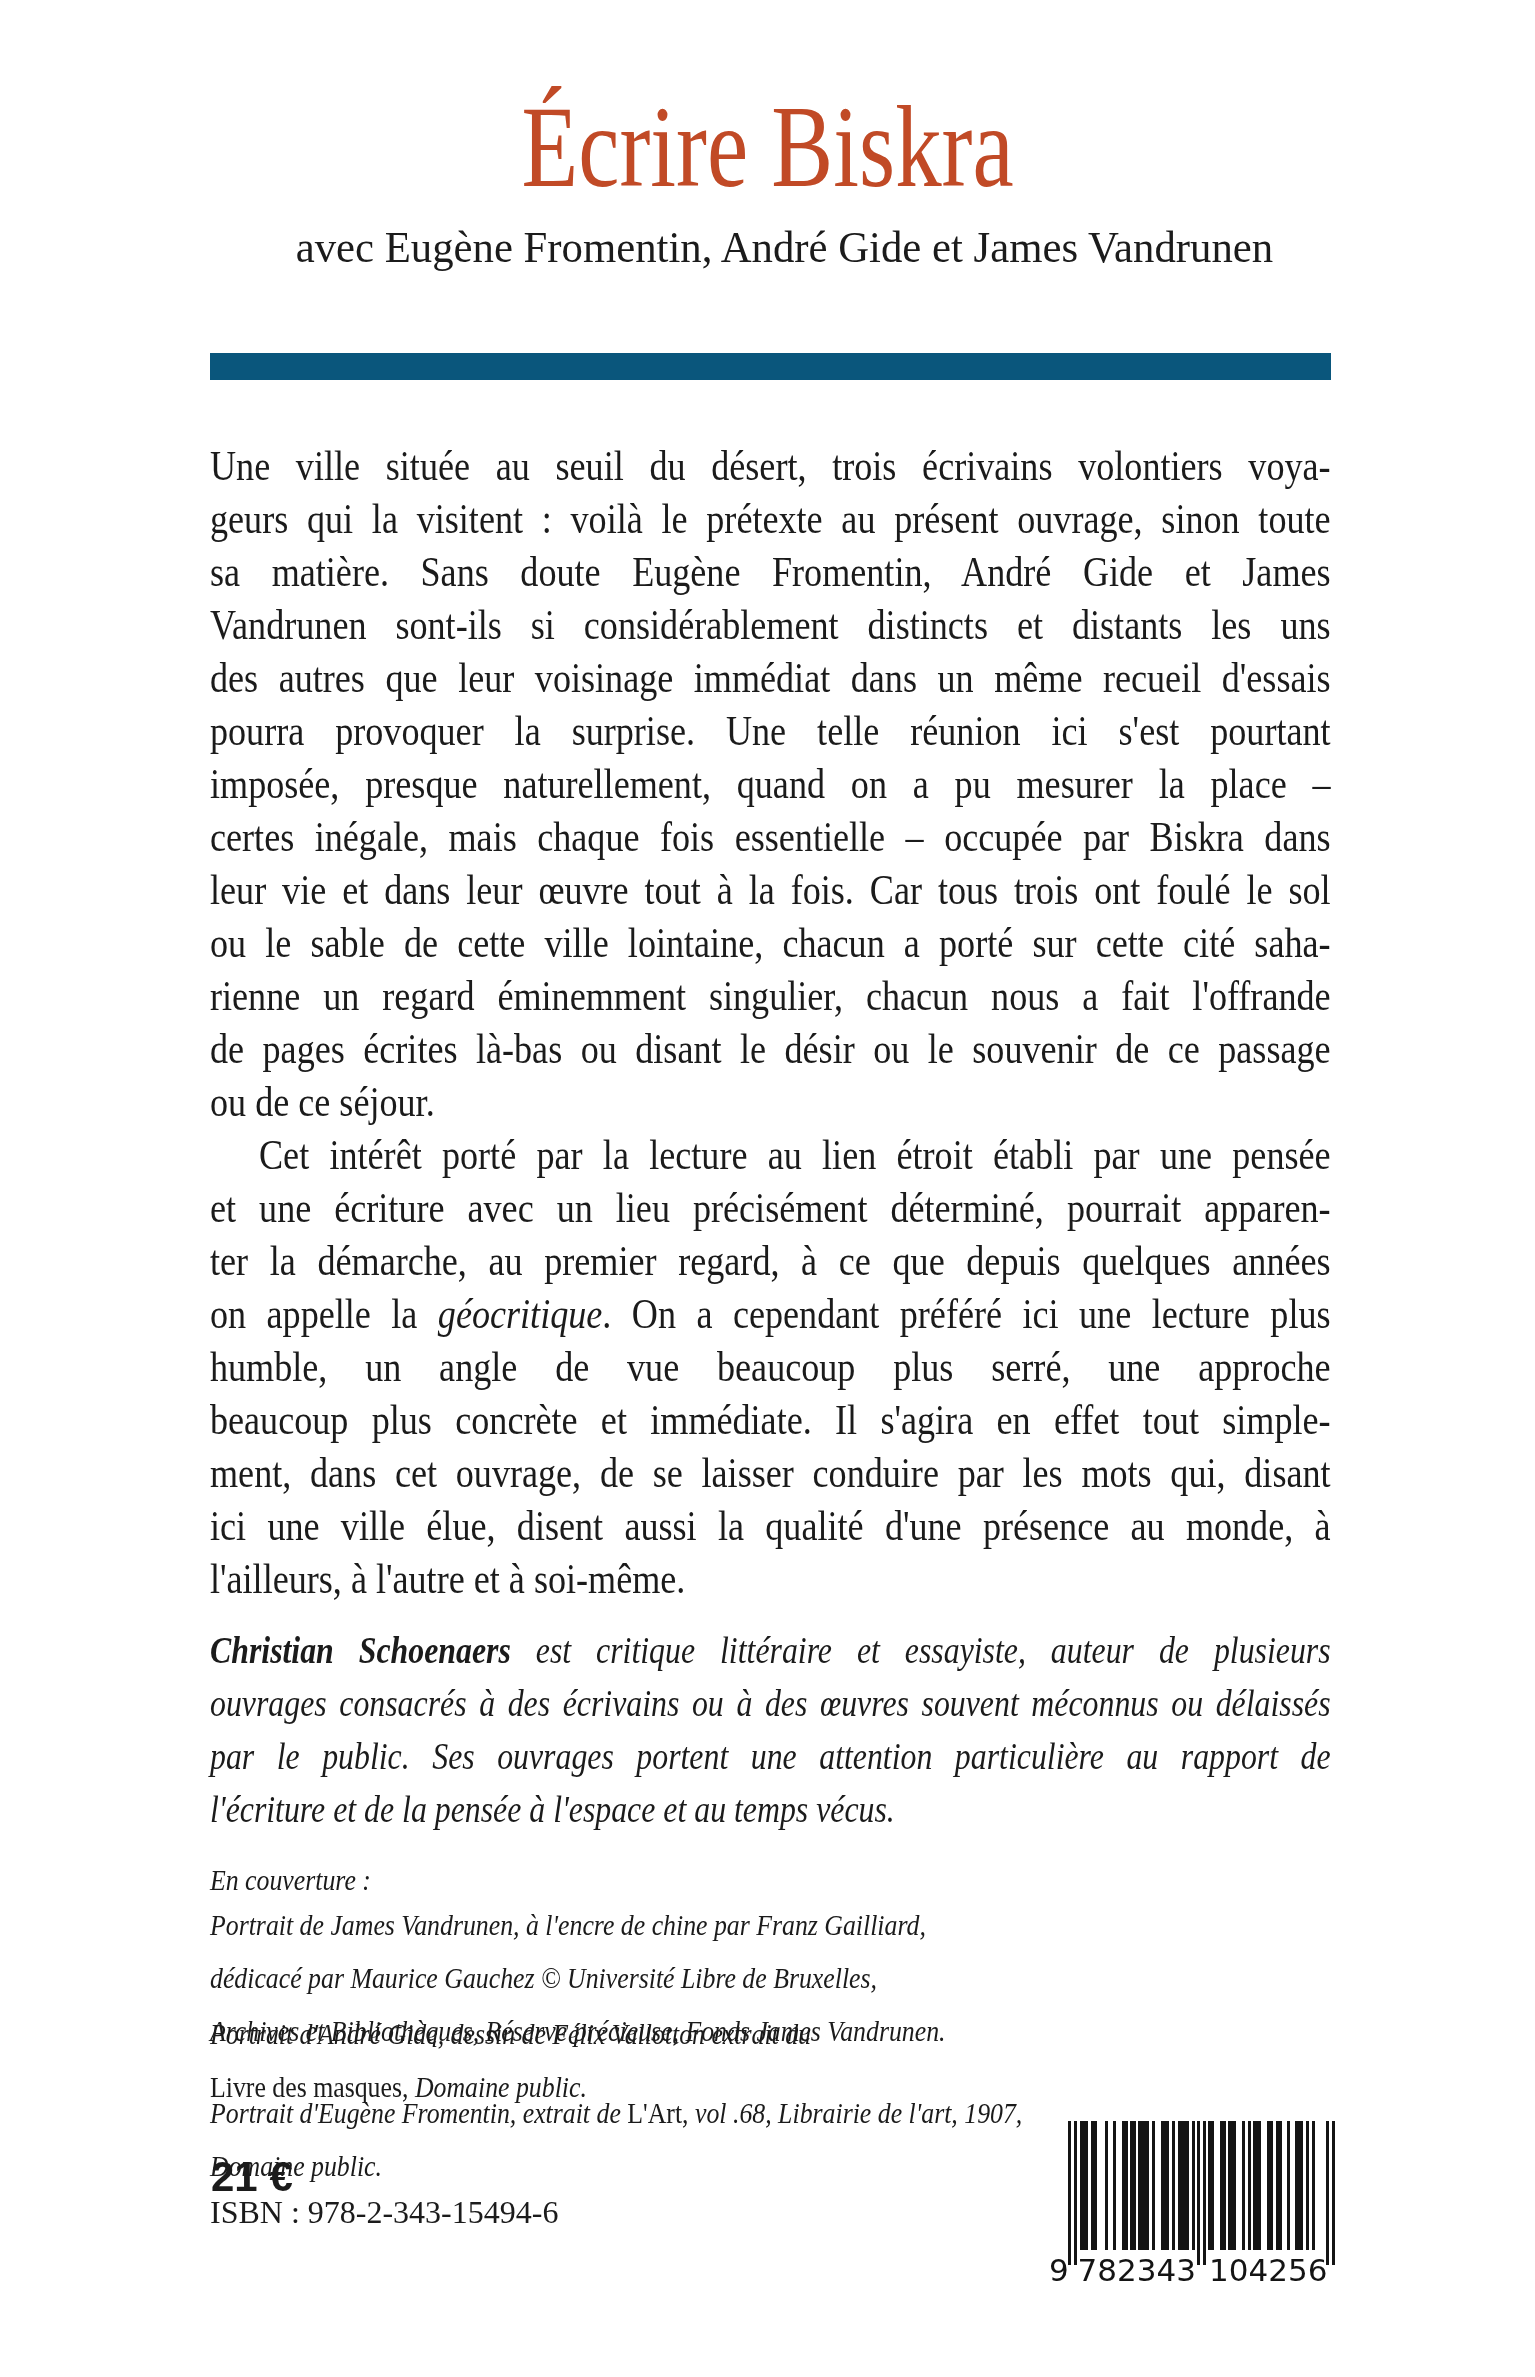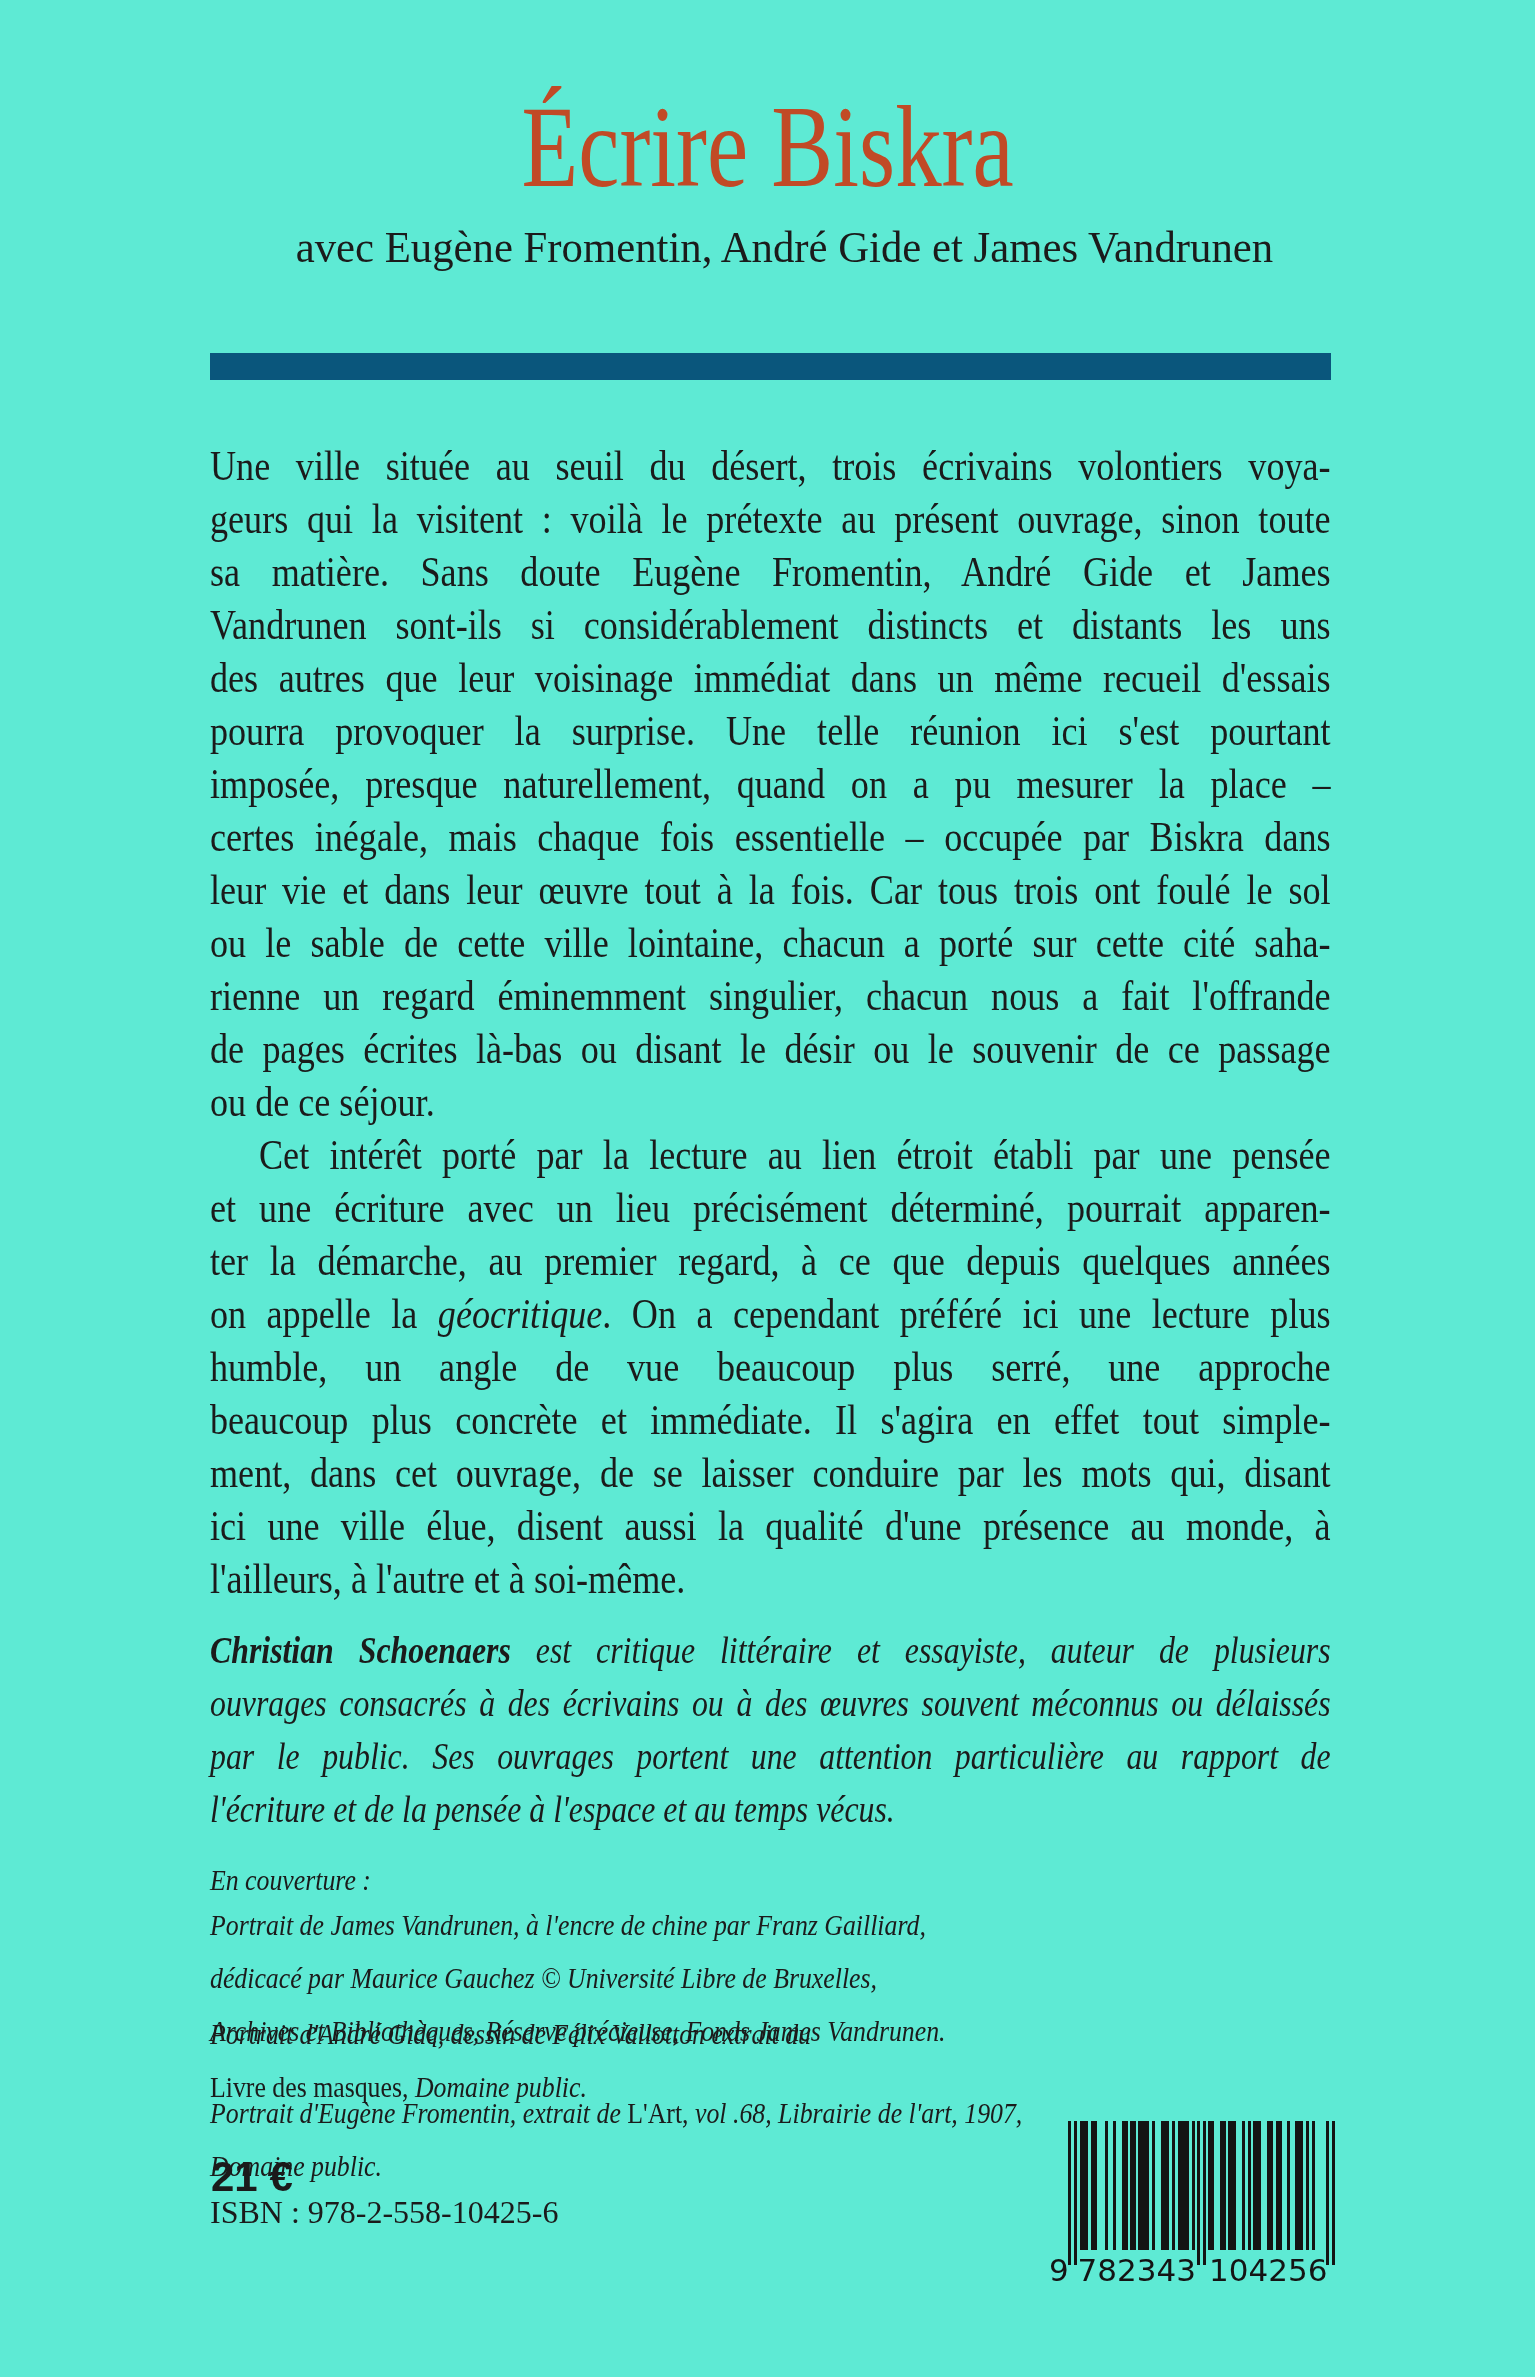--- a/index.html
+++ b/index.html
@@ -1,18 +1,18 @@
 <!DOCTYPE html>
 <html style="--accent: #C14A26; --bar: #0A567C; --text: #1B1B1B;font-size:13.4px"><head>
 <meta charset="utf-8">
 <title>Écrire Biskra — back cover</title>
 <style>
   html,body{margin:0;padding:0;background:#e8e8e8;}
   .page{
-    position:relative;width:1535px;height:2377px;background:#5eead4;
+    position:relative;width:1535px;height:2377px;background:#ffffff;
     overflow:hidden;margin:0 auto;color:var(--text,#1b1b1b);
     font-family:"Liberation Serif", serif;
   }
   
   .title-block{position:absolute;left:0;top:84px;width:100%;text-align:center;line-height:126px;}
   .title-block .t{
     display:inline-block;font-size:116px;color:var(--accent,#C14A26);
     transform:scaleX(0.80);transform-origin:center top;white-space:nowrap;
   }
   .subtitle-block{position:absolute;left:17px;top:218px;width:100%;text-align:center;line-height:59px;}
@@ -119,21 +119,21 @@
   <div class="credit credit2 cond" id="credit-1">
       <div class="tline"><span class="s-i">Portrait d'André Gide, dessin de Félix Vallotton extrait du</span></div>
       <div class="tline"><span class="s-r">Livre des masques, </span><span class="s-i">Domaine public.</span></div>
     </div>
   <div class="credit credit3 cond" id="credit-2">
       <div class="tline"><span class="s-i">Portrait d'Eugène Fromentin, extrait de </span><span class="s-r">L'Art,</span><span class="s-i"> vol .68, Librairie de l'art, 1907,</span></div>
       <div class="tline"><span class="s-i">Domaine public.</span></div>
     </div>
 
   <div class="price">21 €</div>
-  <div class="isbn">ISBN : 978-2-558-10425-6</div>
+  <div class="isbn">ISBN : 978-2-343-15494-6</div>
 
   <div class="barcode" id="ean-barcode">
       <div class="bar-line" style="left: 19.3px; width: 2.8px; height: 144px; background: rgb(20, 20, 20);"></div>
       <div class="bar-line" style="left: 25px; width: 2.8px; height: 144px; background: rgb(20, 20, 20);"></div>
       <div class="bar-line" style="left: 30.5px; width: 8.4px; height: 129px; background: rgb(20, 20, 20);"></div>
       <div class="bar-line" style="left: 42px; width: 5.6px; height: 129px; background: rgb(20, 20, 20);"></div>
       <div class="bar-line" style="left: 56px; width: 2.8px; height: 129px; background: rgb(20, 20, 20);"></div>
       <div class="bar-line" style="left: 64px; width: 2.8px; height: 129px; background: rgb(20, 20, 20);"></div>
       <div class="bar-line" style="left: 73px; width: 5.6px; height: 129px; background: rgb(20, 20, 20);"></div>
       <div class="bar-line" style="left: 81px; width: 5.6px; height: 129px; background: rgb(20, 20, 20);"></div>

